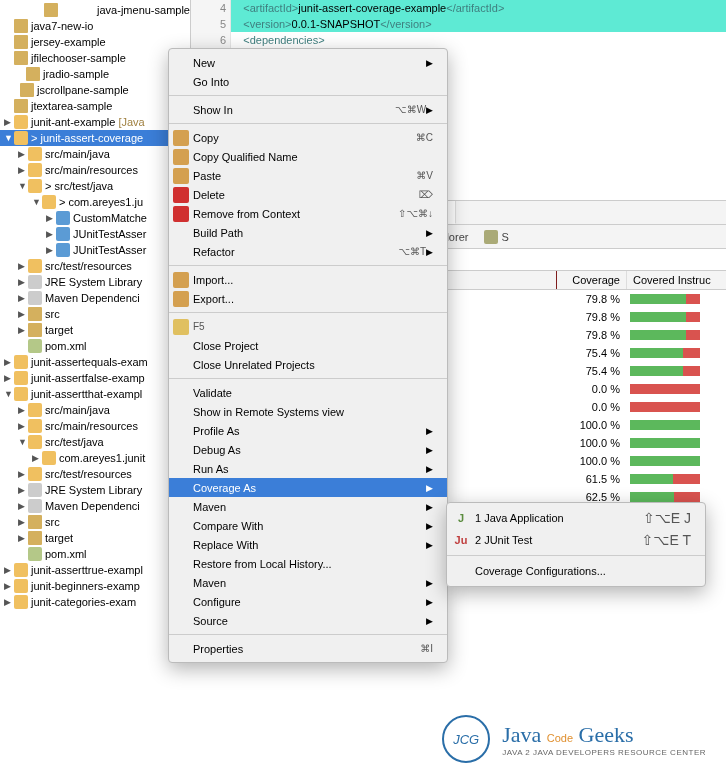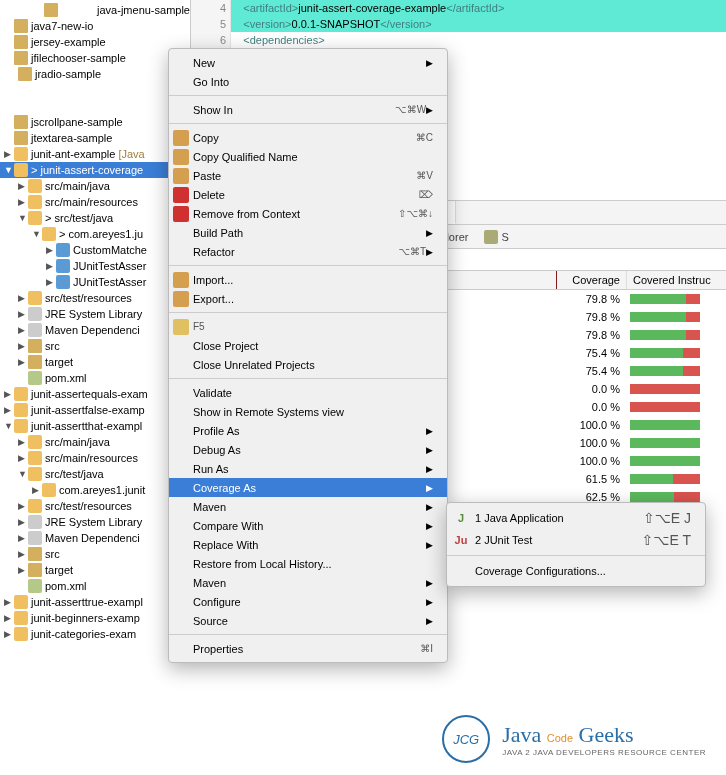--- a/index.html
+++ b/index.html
@@ -96,26 +96,26 @@
     <div class="tree-item" style="padding-left: 4px;">
       <span class="twisty"></span>
       <span class="ticon folder"></span>
       <span>jersey-example</span>
     </div>
     <div class="tree-item" style="padding-left: 4px;">
       <span class="twisty"></span>
       <span class="ticon folder"></span>
       <span>jfilechooser-sample</span>
     </div>
-    <div class="tree-item" style="padding-left: 8px;">
+    <div class="tree-item" style="padding-left: 16px;">
       <span class="twisty"></span>
       <span class="ticon folder"></span>
       <span>jradio-sample</span>
     </div>
-    <div class="tree-item" style="padding-left: 4px; margin-top: 32px;">
+    <div class="tree-item" style="padding-left: 10px;">
       <span class="twisty"></span>
       <span class="ticon folder"></span>
       <span>jscrollpane-sample</span>
     </div>
     <div class="tree-item" style="padding-left: 4px;">
       <span class="twisty"></span>
       <span class="ticon folder"></span>
       <span>jtextarea-sample</span>
     </div>
     <div class="tree-item" style="padding-left: 4px;">

